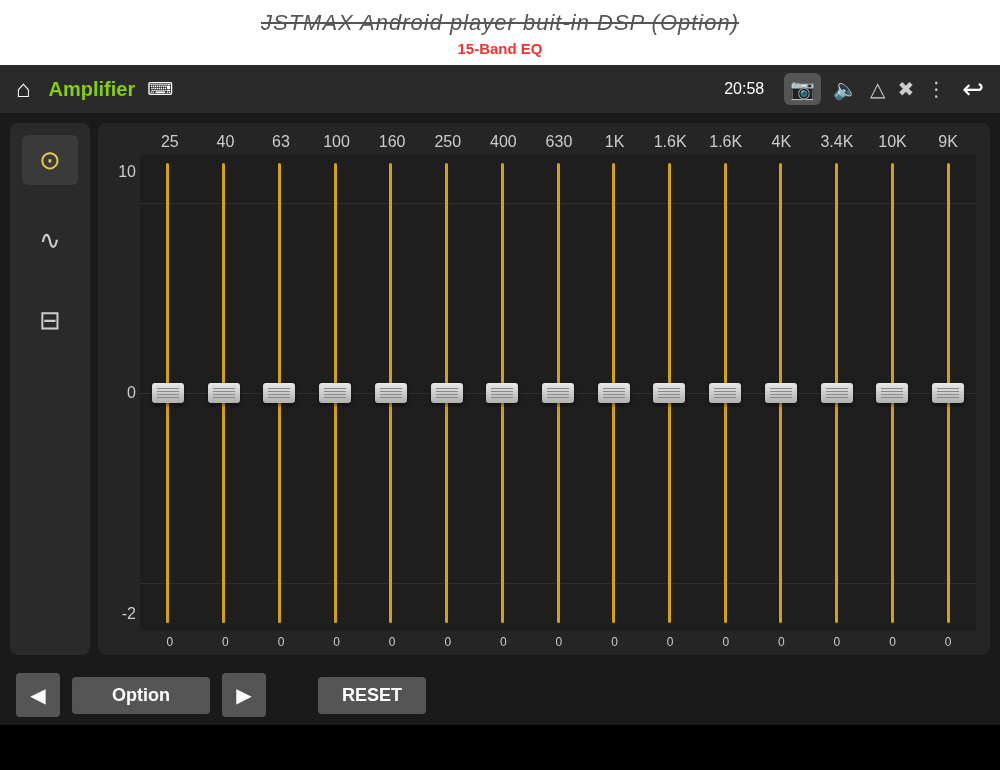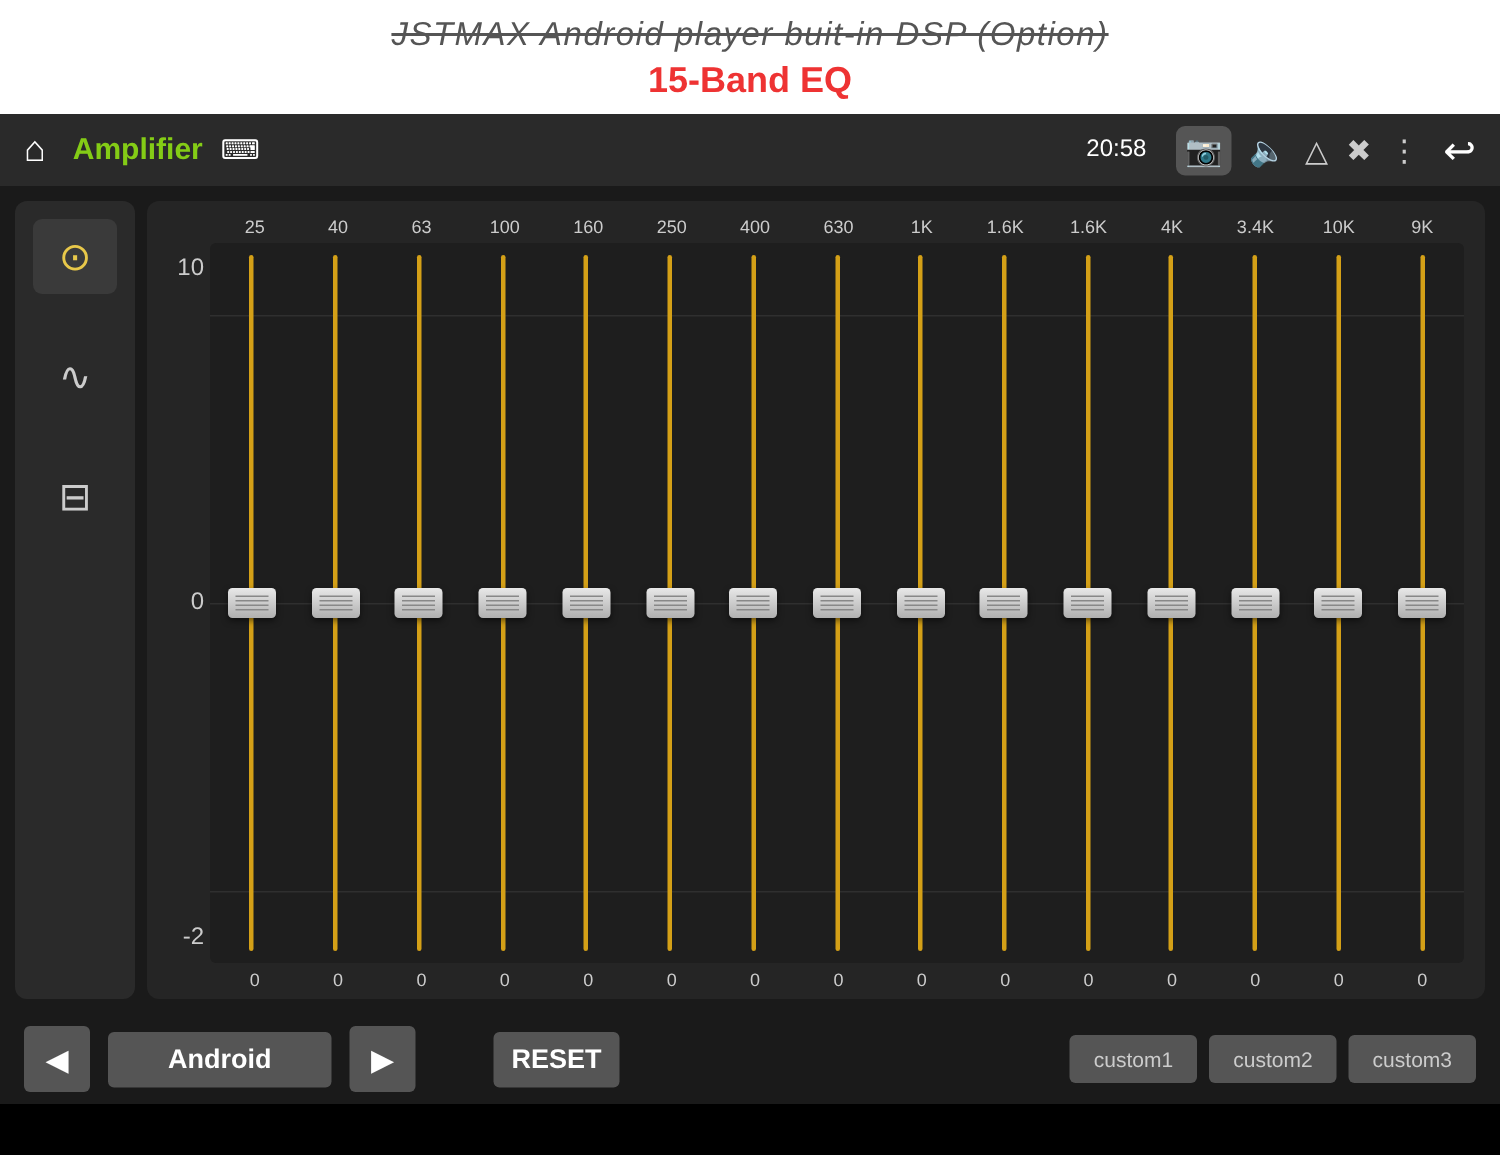--- a/index.html
+++ b/index.html
@@ -21,21 +21,21 @@
     }
     .top-title {
       font-style: italic;
       font-size: 22px;
       color: #555;
       text-decoration: line-through;
       letter-spacing: 1px;
     }
     .top-subtitle {
       color: #e33;
-      font-size: 24px;
+      font-size: 15px;
       font-weight: bold;
       margin-top: 4px;
     }
 
     
     .status-bar {
       background: #2a2a2a;
       height: 48px;
       display: flex;
       align-items: center;
@@ -128,21 +128,21 @@
       flex-direction: column;
     }
 
     .freq-labels {
       display: flex;
       justify-content: space-around;
       margin-bottom: 4px;
       padding-left: 30px;
     }
     .freq-label {
-      font-size: 12px;
+      font-size: 16px;
       color: #ccc;
       text-align: center;
       width: 55px;
     }
 
     .eq-body {
       display: flex;
       flex: 1;
     }
 
@@ -261,21 +261,21 @@
       font-size: 18px;
       padding: 8px 40px;
       border-radius: 4px;
       font-weight: bold;
     }
     .reset-btn {
       background: #555;
       color: #fff;
       border: none;
       font-size: 18px;
-      padding: 8px 12px;
+      padding: 8px 24px;
       border-radius: 4px;
       cursor: pointer;
       font-weight: bold;
       margin-left: 40px;
     }
     .custom-btn {
       background: #555;
       color: #ccc;
       border: none;
       font-size: 14px;
@@ -566,21 +566,16 @@
         <span class="val-label">0</span>
         <span class="val-label">0</span>
         <span class="val-label">0</span>
         <span class="val-label">0</span>
       </div>
   </div>
 </div>
 
 <div class="bottom-controls">
   <button class="nav-btn">◀</button>
-  <span class="preset-label">Android</span>
+  <span class="preset-label">Option</span>
   <button class="nav-btn">▶</button>
   <button class="reset-btn">RESET</button>
-  <div style="display:flex;gap:8px;margin-left:auto" id="custom-btns">
-      <button class="custom-btn">custom1</button>
-      <button class="custom-btn">custom2</button>
-      <button class="custom-btn">custom3</button>
-    </div>
 </div>
 
 </body></html>

